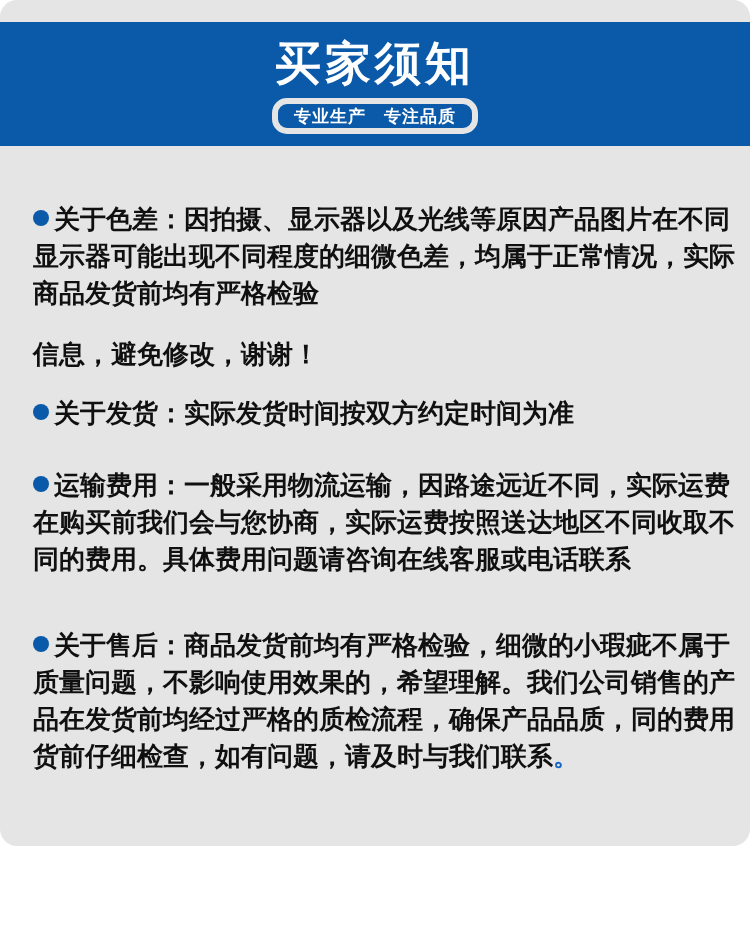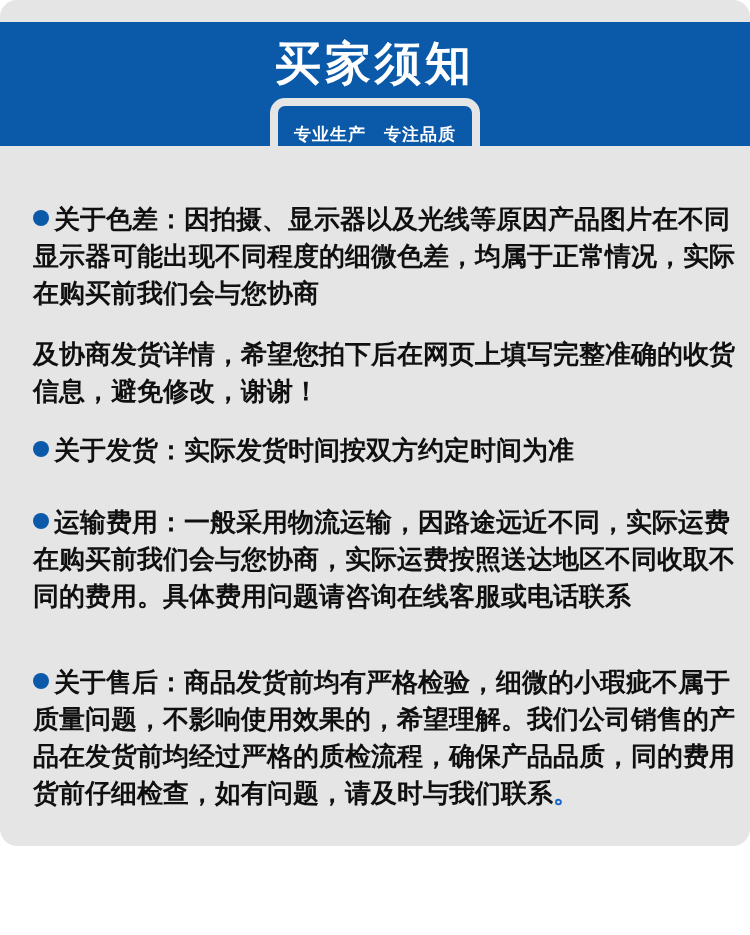--- a/index.html
+++ b/index.html
@@ -31,22 +31,22 @@
     color: #ffffff;
     font-size: 46px;
     font-weight: bold;
     letter-spacing: 4px;
     line-height: 53px;
     white-space: nowrap;
   }
   .tagline-pill {
     margin-top: 8px;
     height: 22px;
-    padding: 17px 16px;
-    border: 8px solid #e5e5e5;
+    padding: 1px 16px;
+    border: 6px solid #e5e5e5;
     border-radius: 15px;
     display: flex;
     align-items: center;
     justify-content: center;
   }
   .tagline-pill span {
     color: #ffffff;
     font-size: 17px;
     font-weight: bold;
     letter-spacing: 1px;
@@ -91,25 +91,24 @@
     </div>
   </header>
 
   <main class="content">
 
     <section class="notice">
       <div class="line">
         <span class="bullet"></span><span>关于色差：因拍摄、显示器以及光线等原因产品图片在不同</span>
       </div>
       <div class="line">显示器可能出现不同程度的细微色差，均属于正常情况，实际</div>
-      <div class="line">在购买前我们会与您协商</div>
+      <div class="line">商品发货前均有严格检验</div>
     </section>
 
     <section class="notice">
-      <div class="line">及协商发货详情，希望您拍下后在网页上填写完整准确的收货</div>
       <div class="line">信息，避免修改，谢谢！</div>
     </section>
 
     <section class="notice">
       <div class="line">
         <span class="bullet"></span><span>关于发货：实际发货时间按双方约定时间为准</span>
       </div>
     </section>
 
     <section class="notice">

